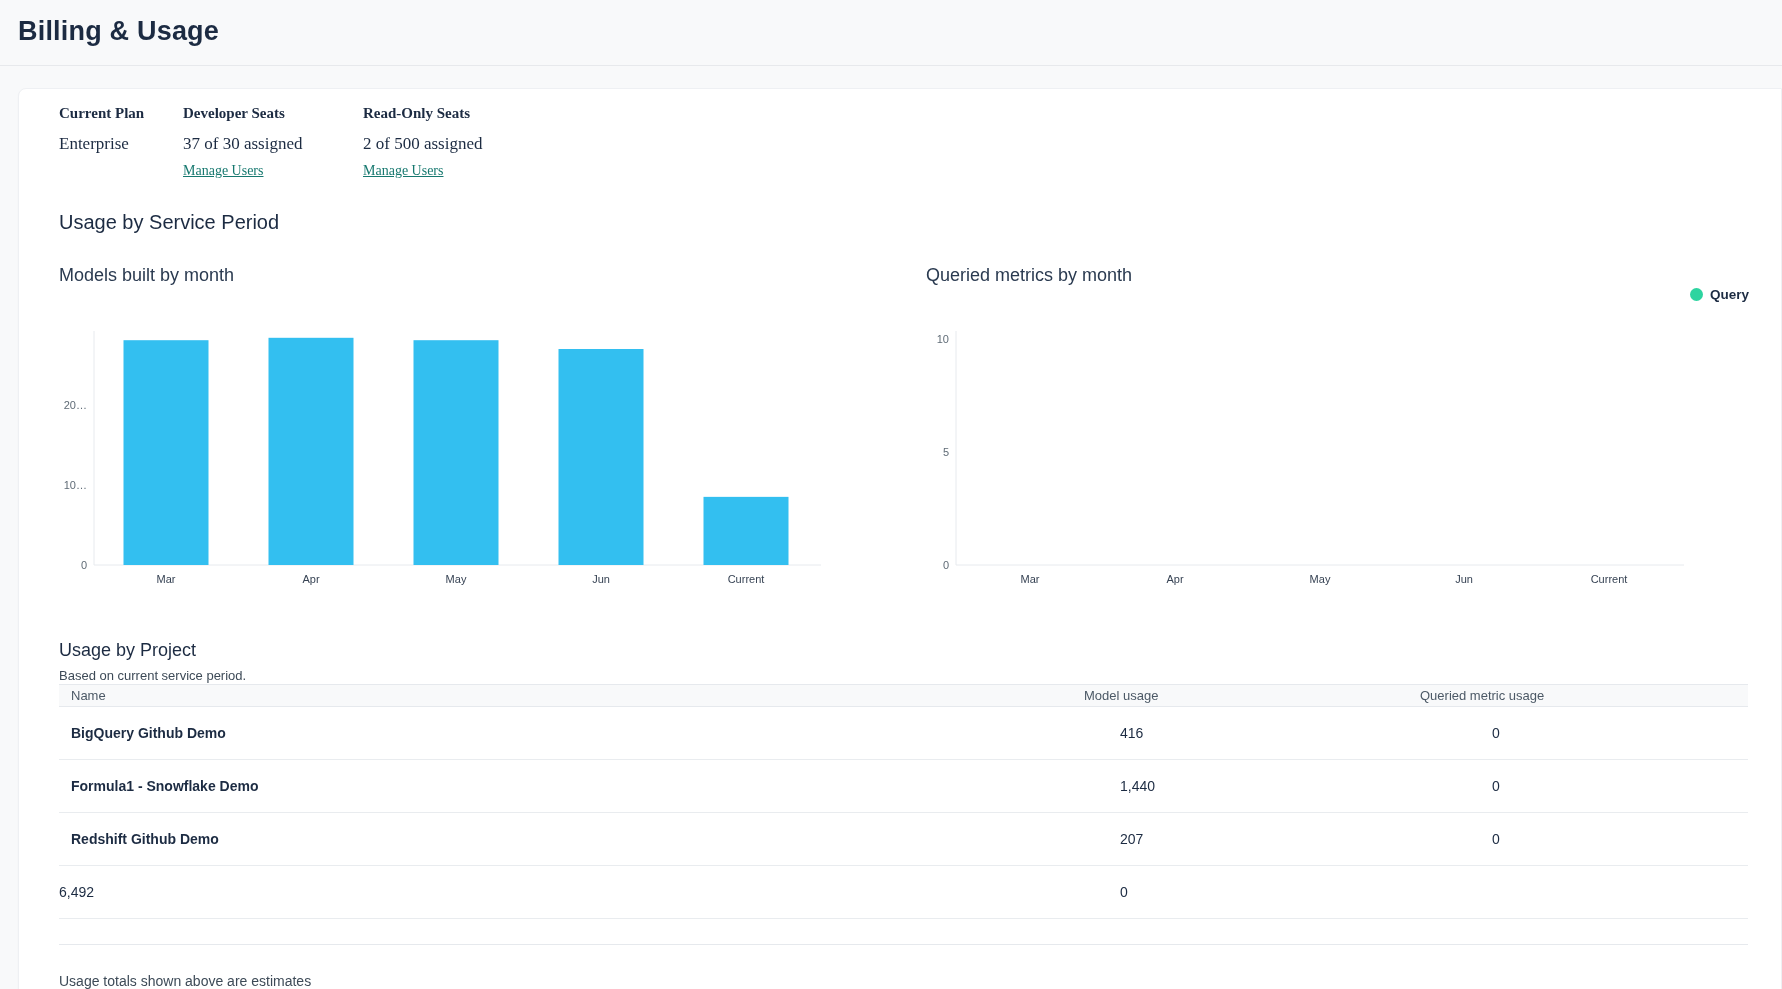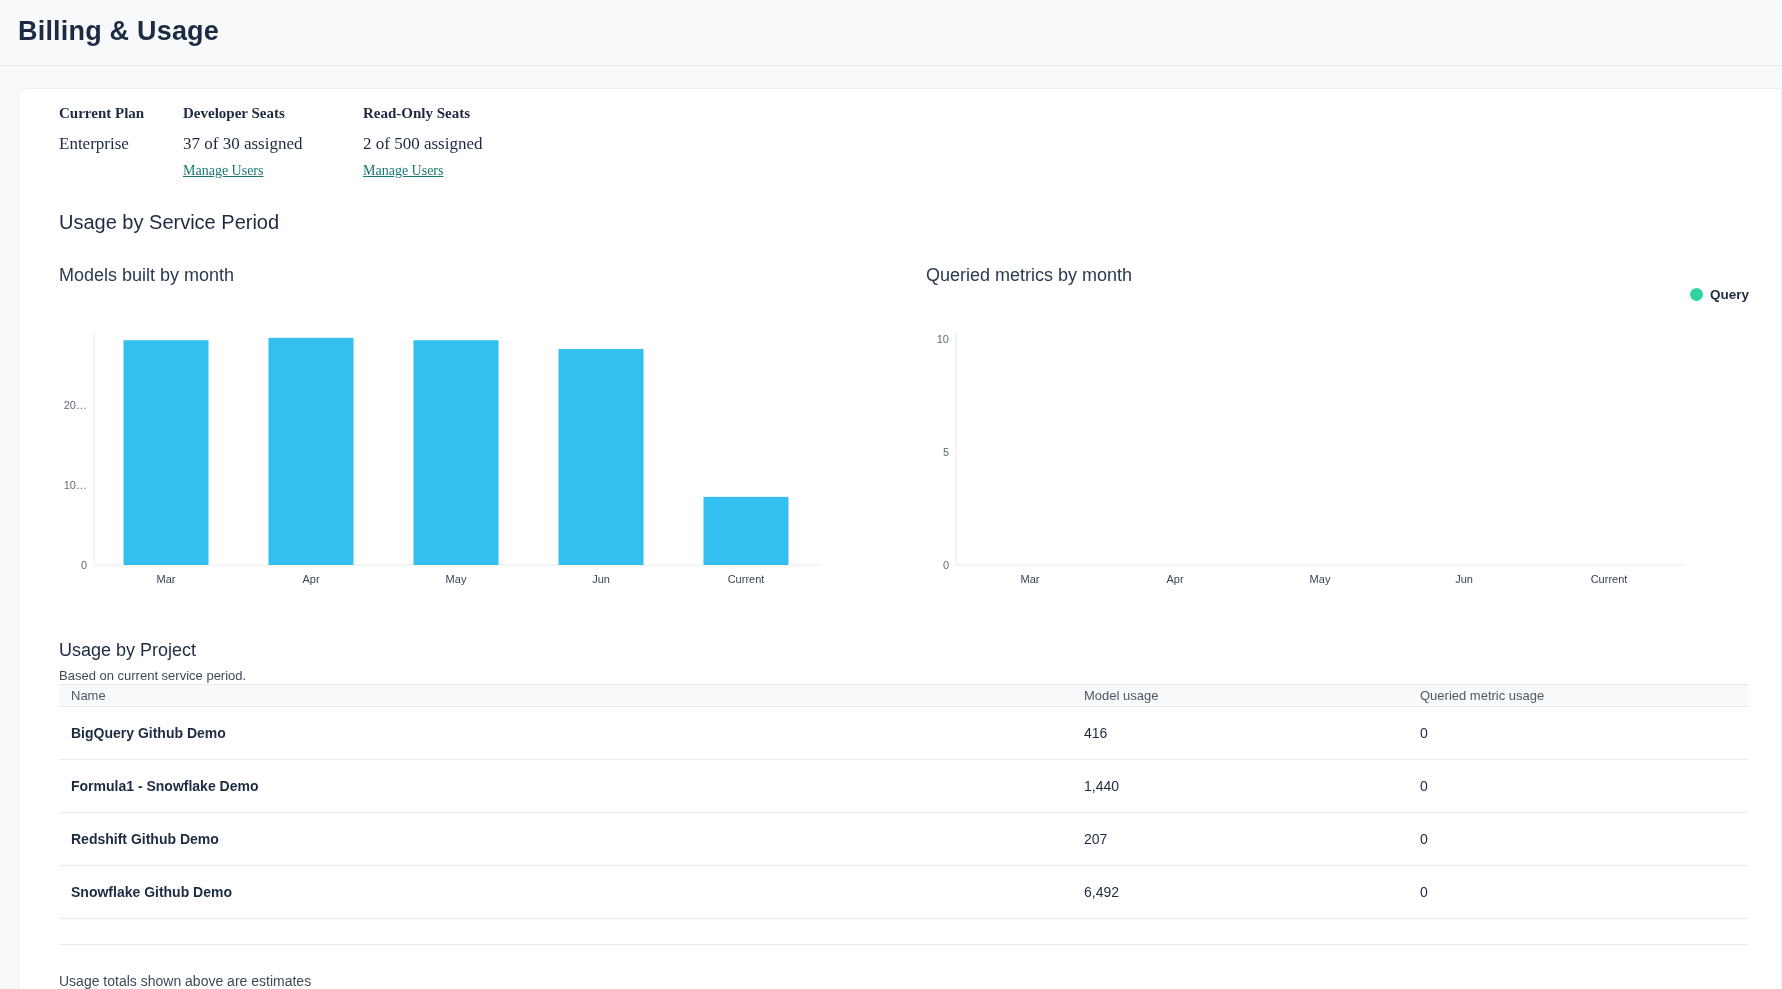--- a/index.html
+++ b/index.html
@@ -60,21 +60,21 @@
   .project-subtitle{position:absolute;left:40px;top:579px;font-size:13px;color:#3d4a57;}
   .usage-table{position:absolute;left:40px;top:595px;width:1689px;}
   .t-header{
     display:grid;grid-template-columns:1025px 336px 1fr;align-items:center;
     height:23px;background:#f8f9fa;border-top:1px solid var(--border);border-bottom:1px solid var(--border);
   }
   .t-header .h-cell{font-size:13px;font-weight:500;color:#4c5966;}
   .t-header .h-cell:first-child{padding-left:12px;}
   .t-row{
     display:grid;grid-template-columns:1025px 336px 1fr;align-items:center;
-    height:53px;border-bottom:1px solid #e9ecef;
+    height:53px;border-bottom:1px solid #e9ecef;gap:36px;
   }
   .t-row .cell-name{font-size:14px;font-weight:700;color:var(--heading);padding-left:12px;}
   .t-row .cell-num{font-size:14px;color:var(--heading);}
   .t-spacer{height:26px;border-bottom:1px solid var(--border);}
   .footnote{position:absolute;left:40px;top:884px;font-size:14px;color:#3d4a57;}
 </style>
 </head>
 <body>
 
 <div class="topbar">
@@ -160,21 +160,20 @@
           <div class="cell-name">Formula1 - Snowflake Demo</div>
           <div class="cell-num">1,440</div>
           <div class="cell-num">0</div>
         </div>
         <div class="t-row">
           <div class="cell-name">Redshift Github Demo</div>
           <div class="cell-num">207</div>
           <div class="cell-num">0</div>
         </div>
         <div class="t-row">
-          <div class="cell-name">Snowflake Github Demo</div>
           <div class="cell-num">6,492</div>
           <div class="cell-num">0</div>
         </div>
       </div>
     <div class="t-spacer"></div>
   </div>
 
   <div class="footnote">Usage totals shown above are estimates</div>
 </div>
 

